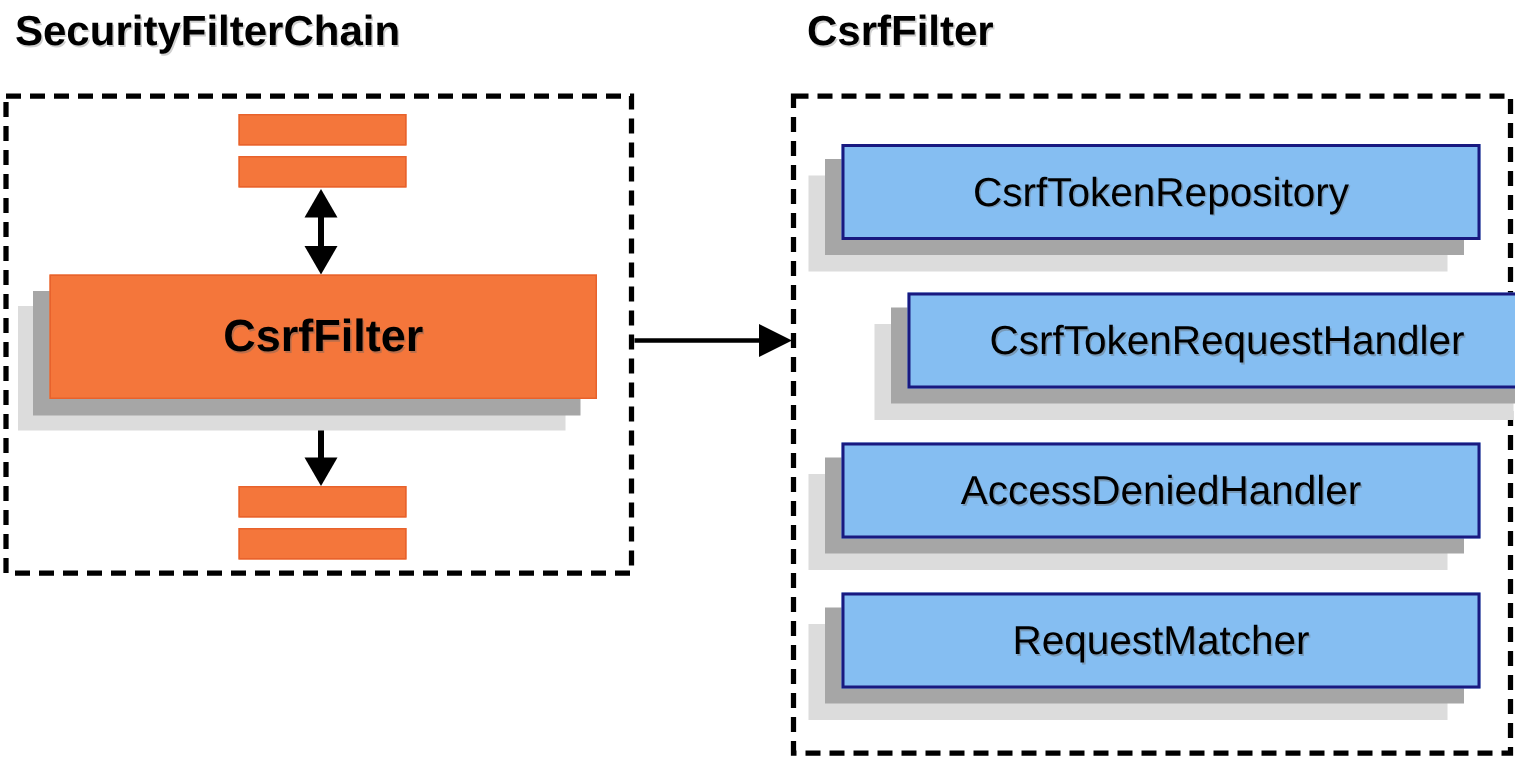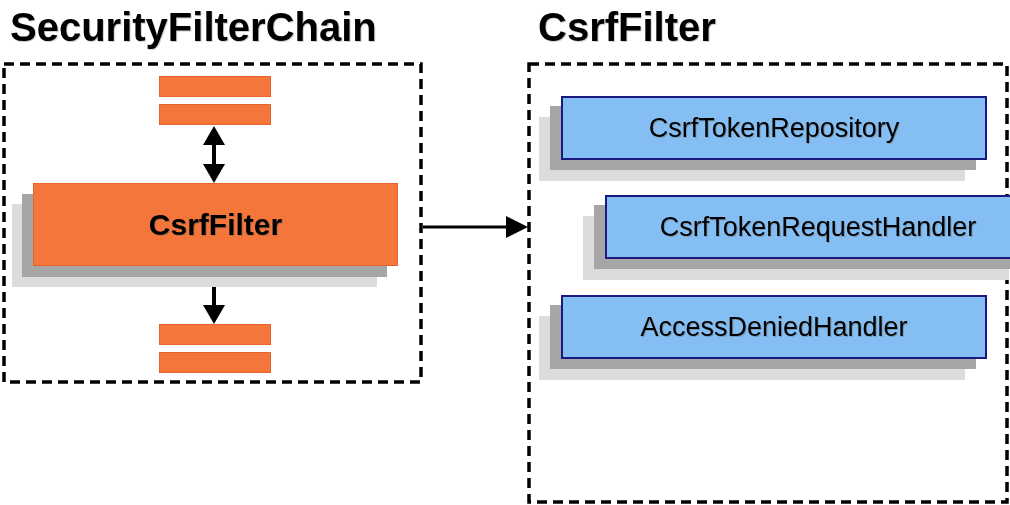--- a/index.html
+++ b/index.html
@@ -11,21 +11,21 @@
   .canvas {
     position: relative;
     width: 1010px;
     height: 505px;
     background: #ffffff;
     overflow: hidden;
   }
   .diagram-title {
     position: absolute;
     top: 5px;
-    font-size: 40px;
+    font-size: 28px;
     font-weight: bold;
     color: #000000;
     letter-spacing: 0px;
     text-shadow: 1px 1px 0 rgba(120,120,120,0.35);
     white-space: nowrap;
   }
   #title-left  { left: 10px; }
   #title-right { left: 538px; }
 
   .bg-svg {
@@ -146,14 +146,17 @@
 
   <div id="component-0" class="component-box">
     <span class="box-label">CsrfTokenRepository</span>
   </div>
   <div id="component-1" class="component-box">
     <span class="box-label">CsrfTokenRequestHandler</span>
   </div>
   <div id="component-2" class="component-box">
     <span class="box-label">AccessDeniedHandler</span>
   </div>
+  <div id="component-3" class="component-box">
+    <span class="box-label">RequestMatcher</span>
+  </div>
 
 </div>
 
 </body></html>

